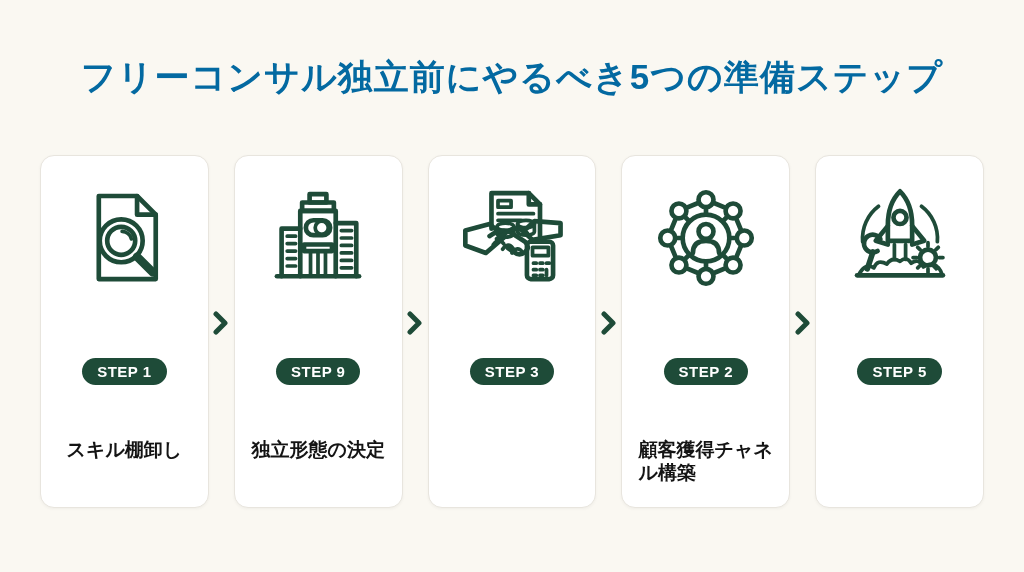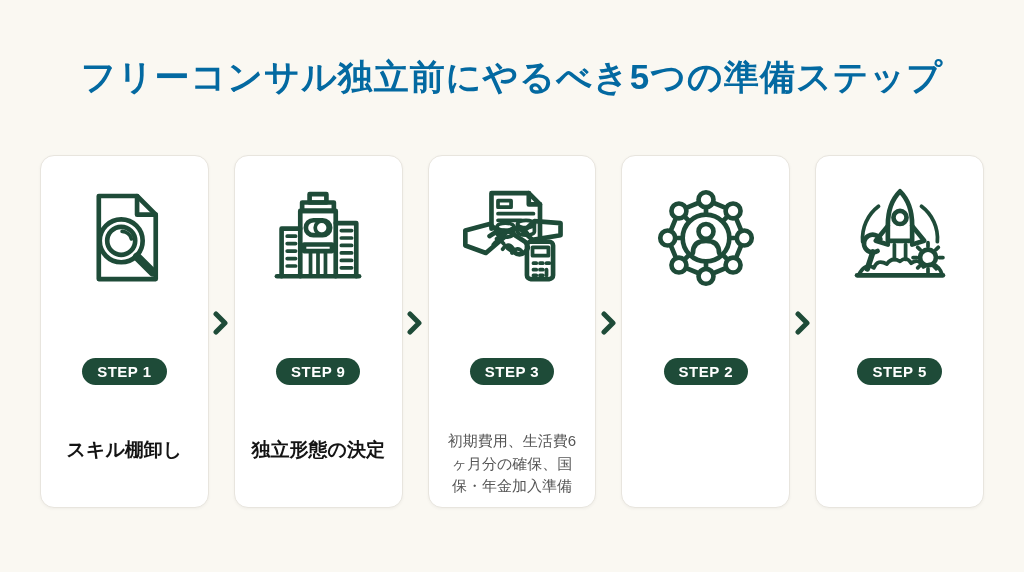--- a/index.html
+++ b/index.html
@@ -154,23 +154,20 @@
         <path class="icon-stroke" d="M112 44 L84 42 L72 53 L82 62 L112 57 Z"></path>
         <rect class="icon-fillwhite" x="76" y="64" width="28" height="40" rx="4"></rect>
         <rect class="icon-stroke-thin" x="82" y="70" width="17" height="9"></rect>
         <path class="icon-stroke-thin" d="M83 87 H86 M90 87 H93 M97 87 H100 M83 94 H86 M90 94 H93 M83 100 H86 M90 100 H93 M97 94 V100"></path>
         <path class="icon-stroke" d="M36 58 Q50 48 60 55 L74 64 Q80 70 74 75 Q68 80 62 75 L56 71"></path>
         <path class="icon-stroke" d="M76 55 Q66 47 57 52 L44 61"></path>
         <path class="icon-stroke-thin" d="M40 67 q6 -8 11 -1 M50 72 q6 -8 11 -1 M60 76 q6 -8 11 -1"></path>
       </svg>
     </div>
     <div class="step-badge">STEP 3</div>
-    <div class="card-desc">初期費用、生活費6
-ヶ月分の確保、国
-保・年金加入準備</div>
   </div>
 
   <div class="arrow-slot">
     <svg width="16" height="24" viewBox="0 0 16 24">
       <path d="M3 3 L12 12 L3 21" fill="none" stroke="#1E4B38" stroke-width="5" stroke-linecap="round" stroke-linejoin="round"></path>
     </svg>
   </div>
 
   <div class="step-card">
     <div class="icon-wrap">
@@ -184,20 +181,22 @@
         <circle class="icon-fillwhite" cx="31" cy="31" r="8"></circle>
         <circle class="icon-fillwhite" cx="19" cy="60" r="8"></circle>
         <circle class="icon-fillwhite" cx="31" cy="89" r="8"></circle>
         <circle class="icon-fillwhite" cx="60" cy="101" r="8"></circle>
         <circle class="icon-fillwhite" cx="89" cy="89" r="8"></circle>
         <circle class="icon-stroke" cx="60" cy="53" r="8"></circle>
         <path class="icon-stroke" d="M46 76 Q46 63 60 63 Q74 63 74 76"></path>
       </svg>
     </div>
     <div class="step-badge">STEP 2</div>
+    <div class="card-title">顧客獲得チャネ
+ル構築</div>
   </div>
 
   <div class="arrow-slot">
     <svg width="16" height="24" viewBox="0 0 16 24">
       <path d="M3 3 L12 12 L3 21" fill="none" stroke="#1E4B38" stroke-width="5" stroke-linecap="round" stroke-linejoin="round"></path>
     </svg>
   </div>
 
   <div class="step-card">
     <div class="icon-wrap">

